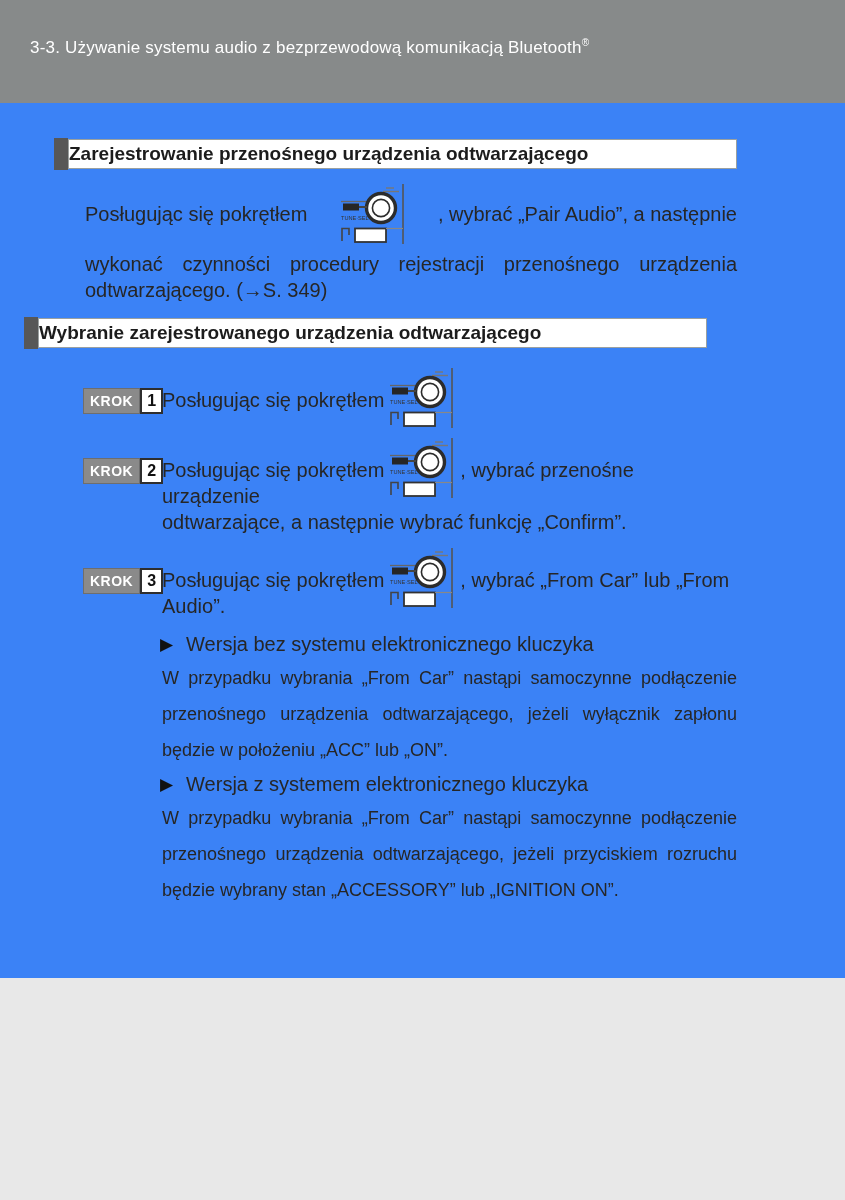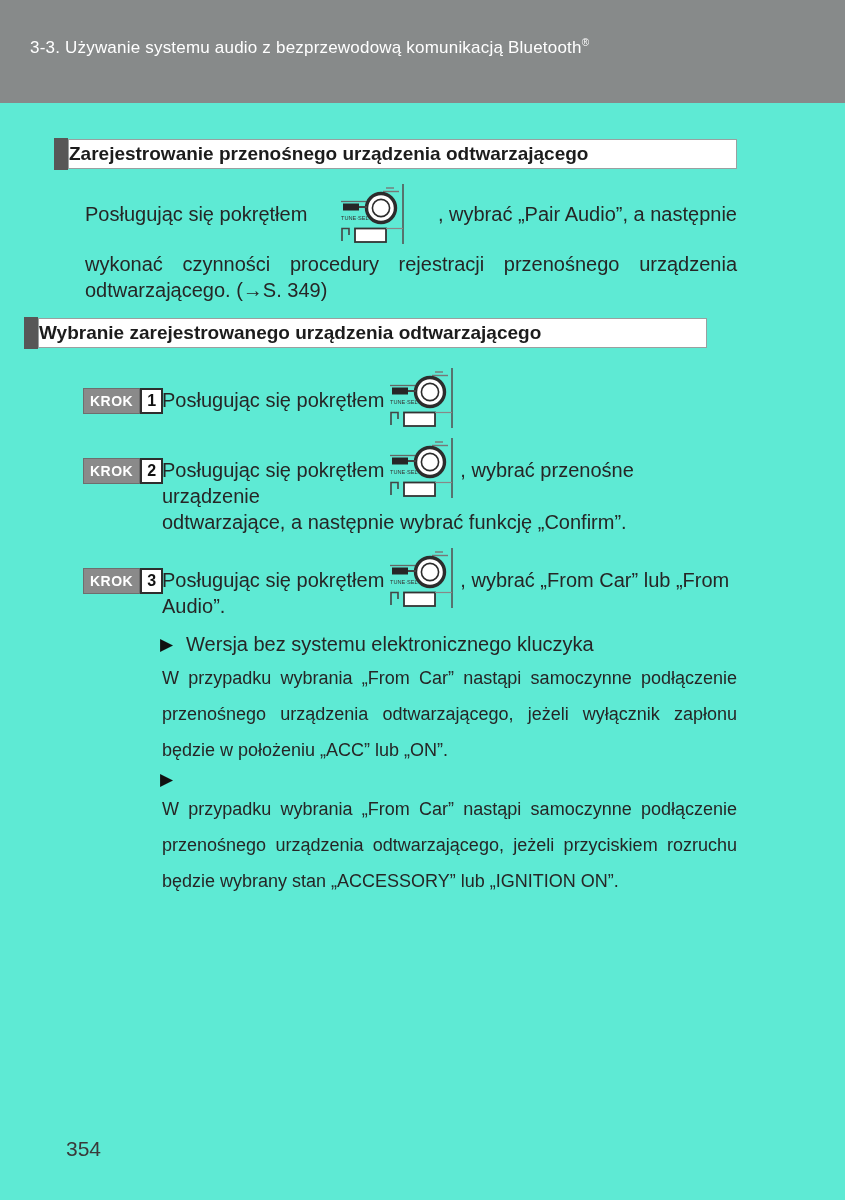--- a/index.html
+++ b/index.html
@@ -1,20 +1,20 @@
 <!DOCTYPE html>
 <html><head>
 <meta charset="utf-8">
 <style>
   * { margin:0; padding:0; box-sizing:border-box; }
   html,body { background:#e8e8e8; }
   .page {
     position:relative;
-    width:845px; height:1200px;
-    background:#5eead4;
+    width:845px; height:978px;
+    background:#3b82f6;
     font-family:"Liberation Sans", sans-serif;
     color:#262626;
     overflow:hidden;
     margin:0 auto;
   }
   
   .topbar {
     height:103px;
     background:#878a8a;
     display:flex;
@@ -269,18 +269,19 @@
   </div>
 
   <div class="variant-label">
     <span class="variant-arrow">▶</span>
     <span>Wersja bez systemu elektronicznego kluczyka</span>
   </div>
   <div class="variant-body vb1">W przypadku wybrania „From Car” nastąpi samoczynne podłączenie przenośnego urządzenia odtwarzającego, jeżeli wyłącznik zapłonu będzie w położeniu „ACC” lub „ON”.</div>
 
   <div class="variant-label">
     <span class="variant-arrow">▶</span>
+    <span>Wersja z systemem elektronicznego kluczyka</span>
   </div>
   <div class="variant-body">W przypadku wybrania „From Car” nastąpi samoczynne podłączenie przenośnego urządzenia odtwarzającego, jeżeli przyciskiem rozruchu będzie wybrany stan „ACCESSORY” lub „IGNITION ON”.</div>
 
   <div class="page-number">354</div>
 
 </div>
 
 </body></html>

